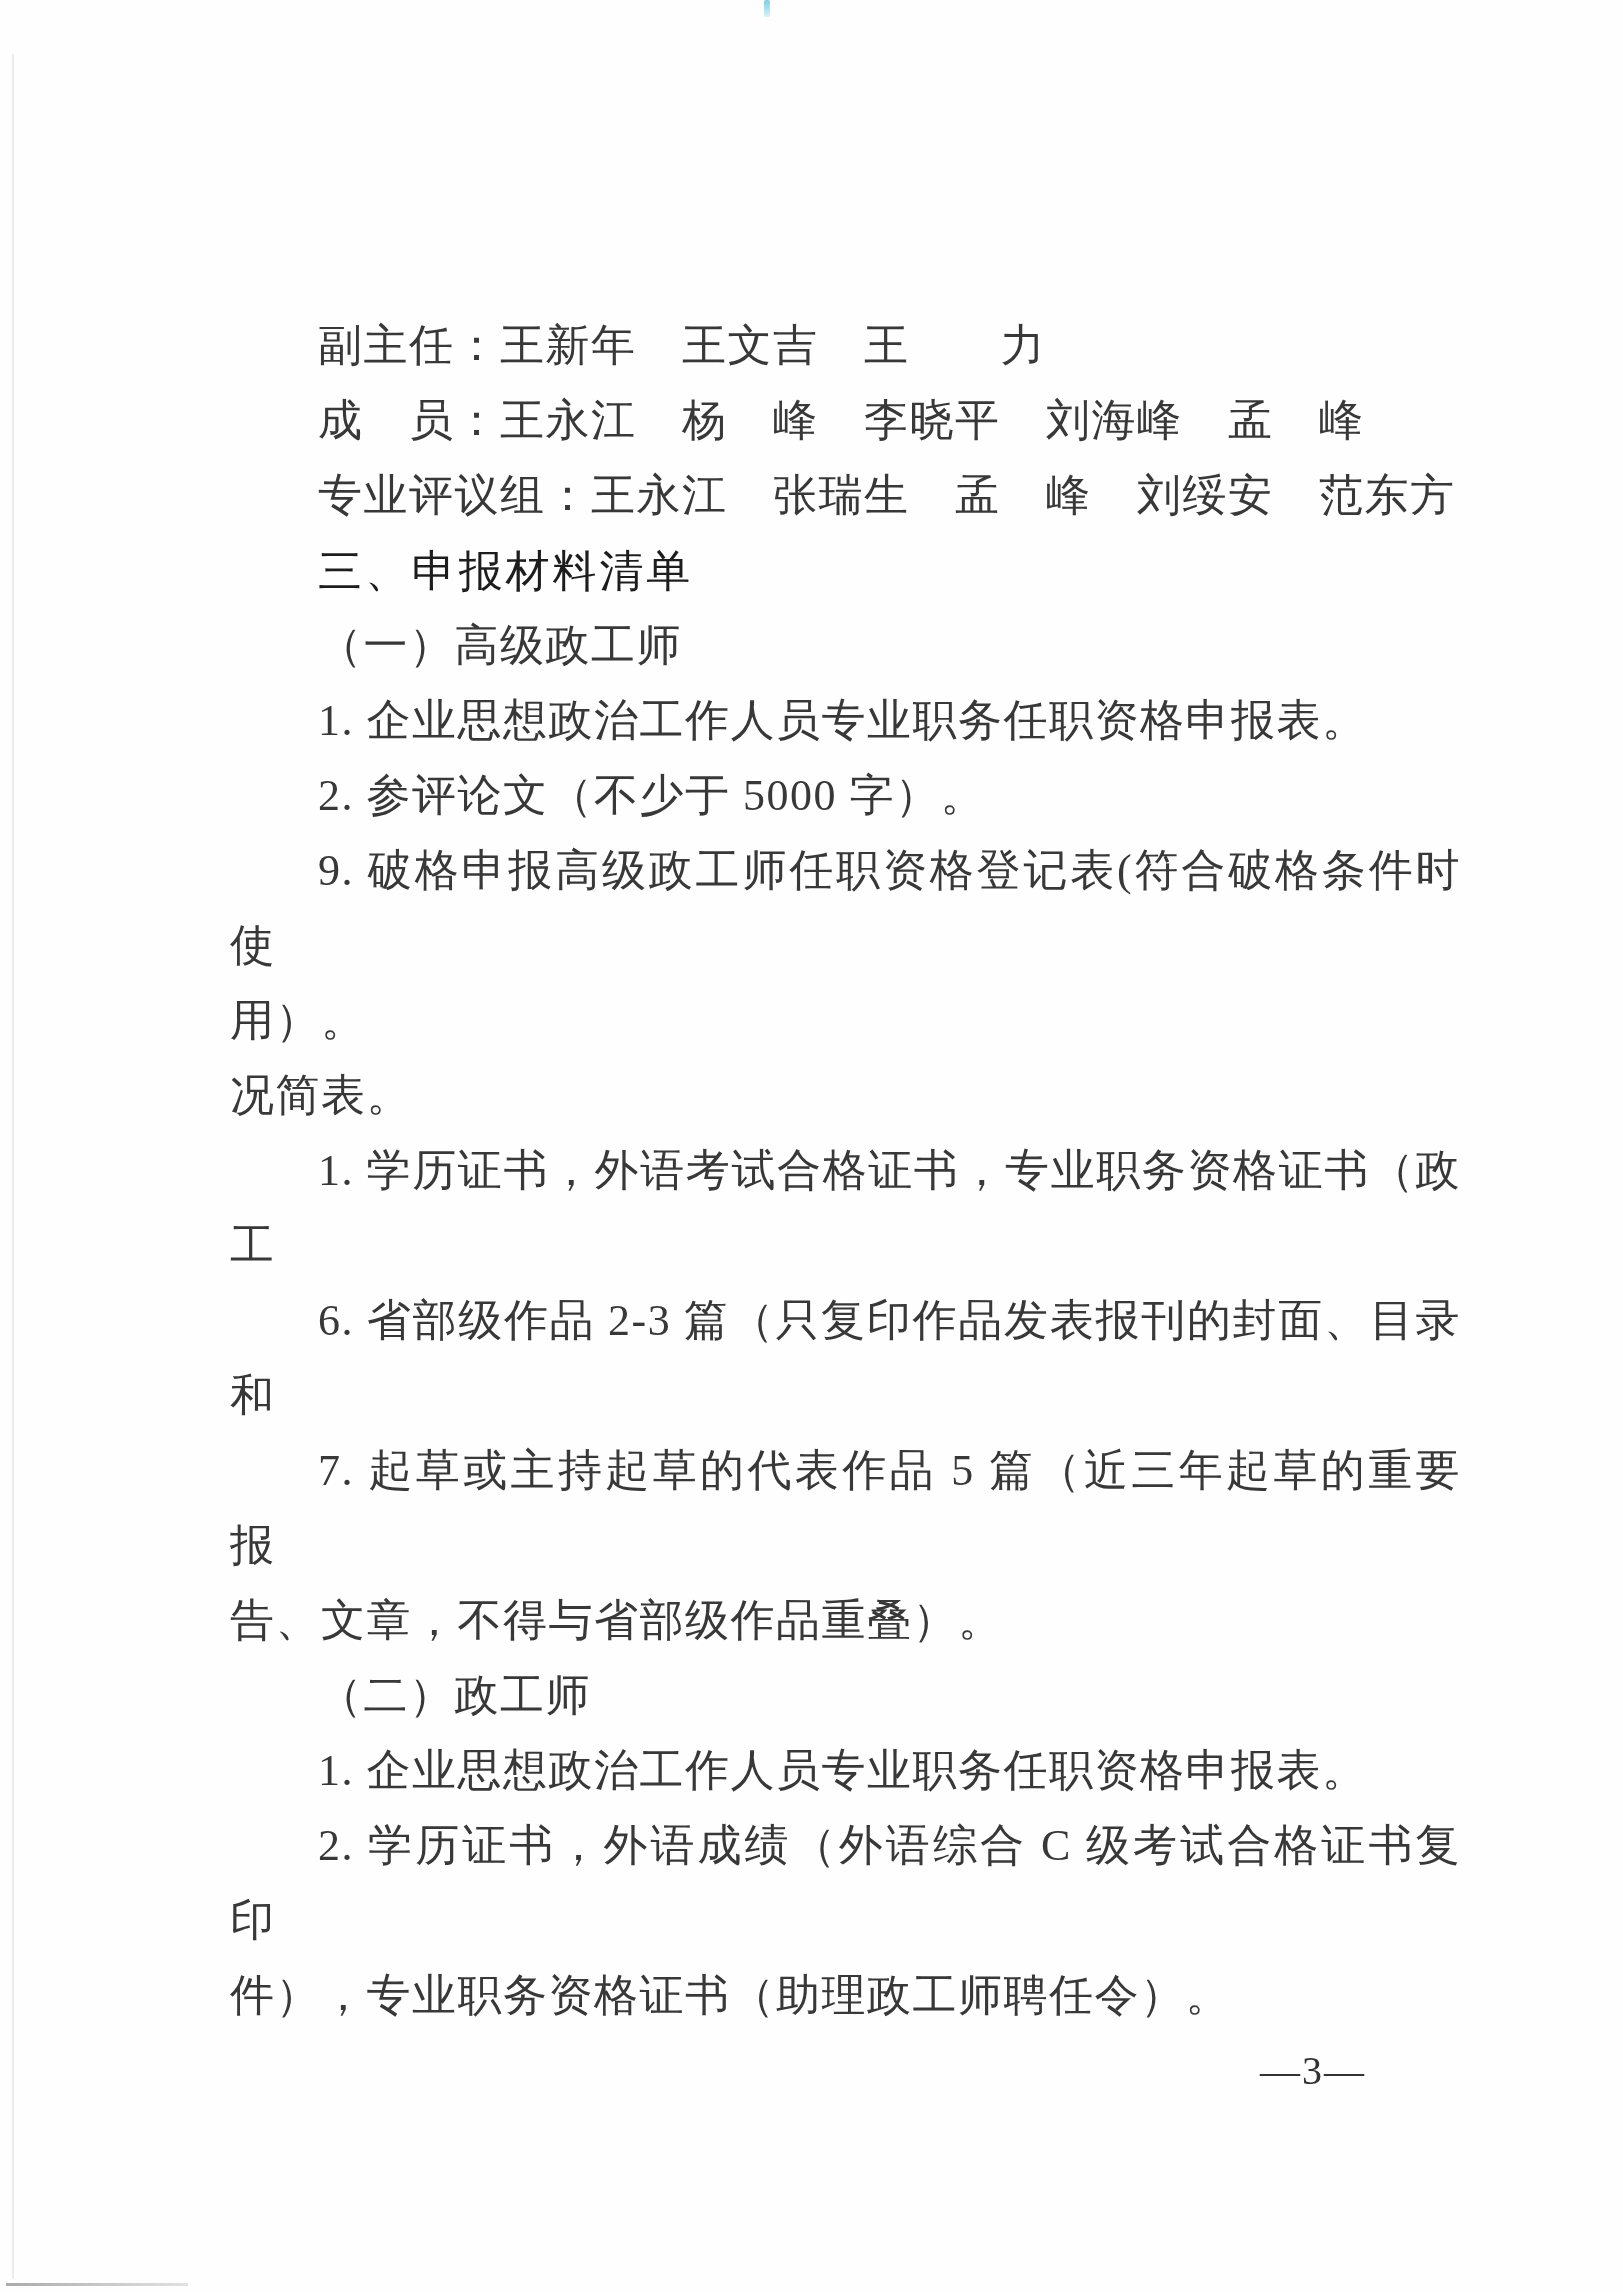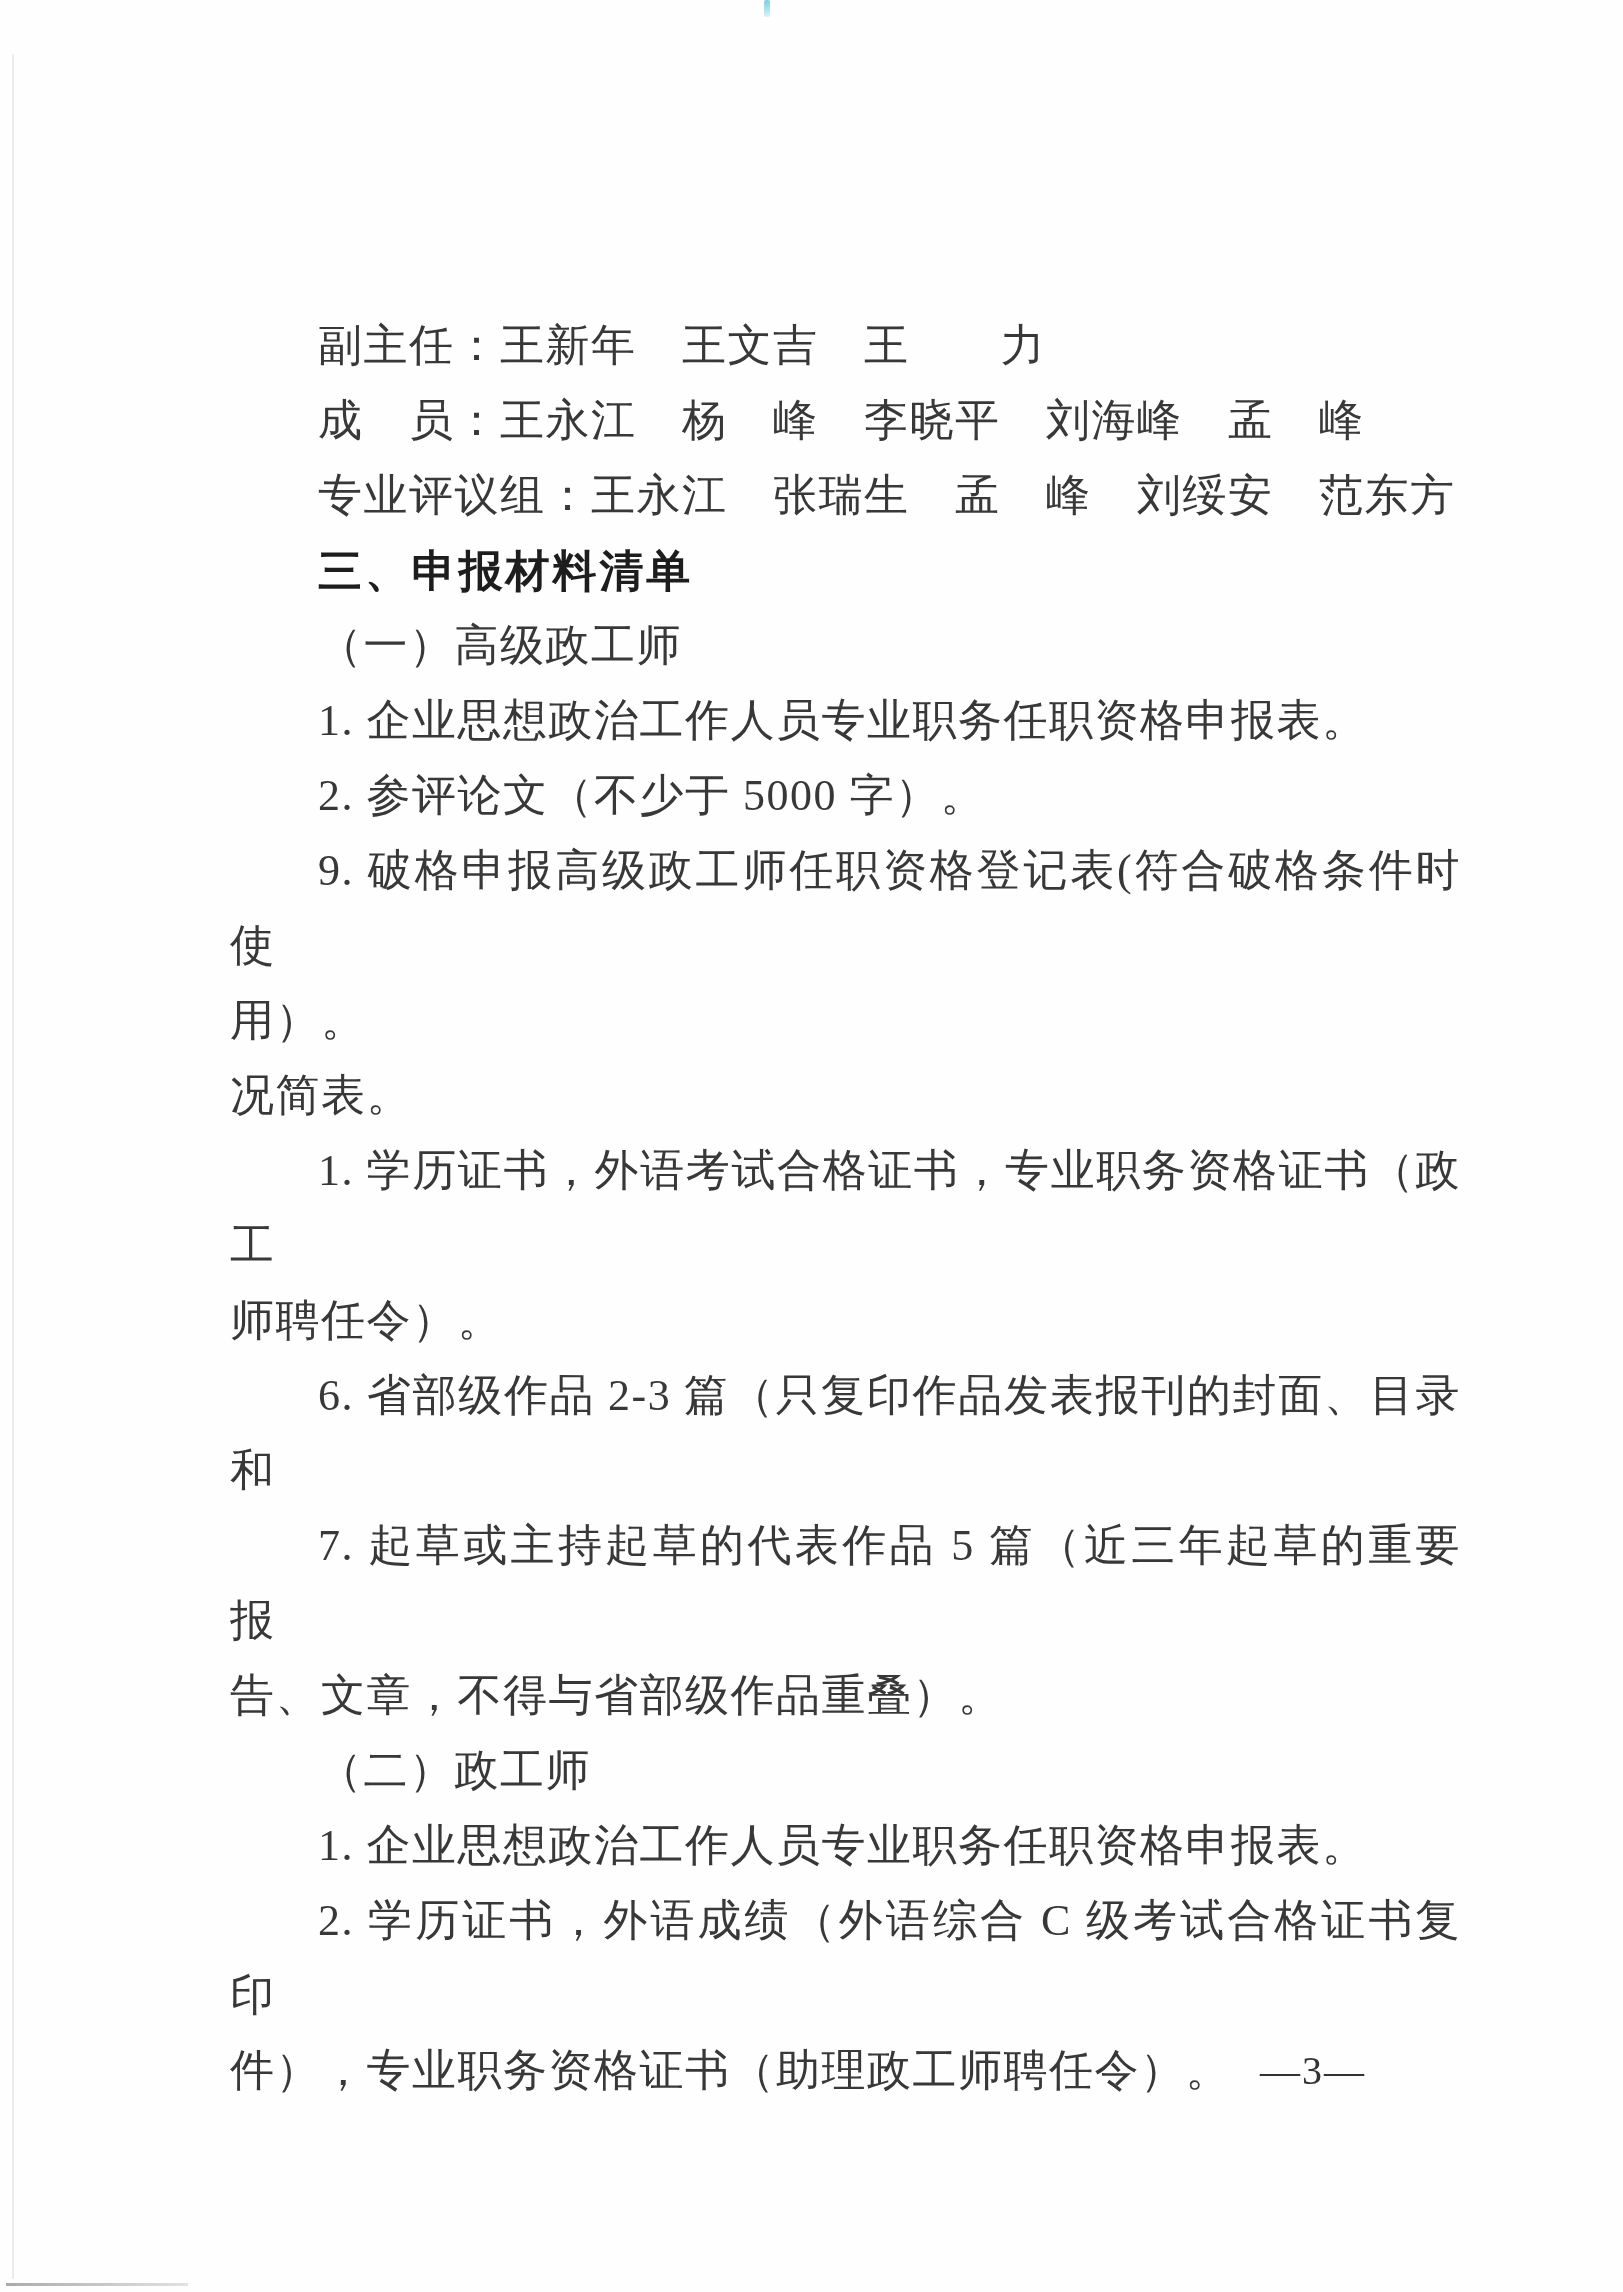--- a/index.html
+++ b/index.html
@@ -27,21 +27,21 @@
     font-size:44px;
     line-height:75px;
     color:var(--body-text,#383838);
     letter-spacing:1.5px;
     white-space:normal;
     text-align:left;
   }
   .line.indent{ text-indent:88px; }
   .line.bold{
     font-family:"Liberation Sans","DejaVu Sans",sans-serif;
-    font-weight:700;
+    font-weight:400;
     color:var(--heading-text,#1d1d1d);
     letter-spacing:2.9px;
   }
   .line.full{
     text-align:justify;
     text-align-last:justify;
   }
   .page-number{
     position:absolute;
     left:1260px;
@@ -93,21 +93,20 @@
       <div class="line indent">成　员：王永江　杨　峰　李晓平　刘海峰　孟　峰</div>
       <div class="line indent">专业评议组：王永江　张瑞生　孟　峰　刘绥安　范东方</div>
       <div class="line indent bold">三、申报材料清单</div>
       <div class="line indent">（一）高级政工师</div>
       <div class="line indent">1. 企业思想政治工作人员专业职务任职资格申报表。</div>
       <div class="line indent">2. 参评论文（不少于 5000 字）。</div>
       <div class="line indent full">9. 破格申报高级政工师任职资格登记表(符合破格条件时使</div>
       <div class="line">用）。</div>
       <div class="line">况简表。</div>
       <div class="line indent full">1. 学历证书，外语考试合格证书，专业职务资格证书（政工</div>
-      <div class="line">师聘任令）。</div>
       <div class="line indent full">6. 省部级作品 2-3 篇（只复印作品发表报刊的封面、目录和</div>
       <div class="line indent full">7. 起草或主持起草的代表作品 5 篇（近三年起草的重要报</div>
       <div class="line">告、文章，不得与省部级作品重叠）。</div>
       <div class="line indent">（二）政工师</div>
       <div class="line indent">1. 企业思想政治工作人员专业职务任职资格申报表。</div>
       <div class="line indent full">2. 学历证书，外语成绩（外语综合 C 级考试合格证书复印</div>
       <div class="line">件），专业职务资格证书（助理政工师聘任令）。</div>
     </div>
 
   <div class="page-number">—3—</div>

